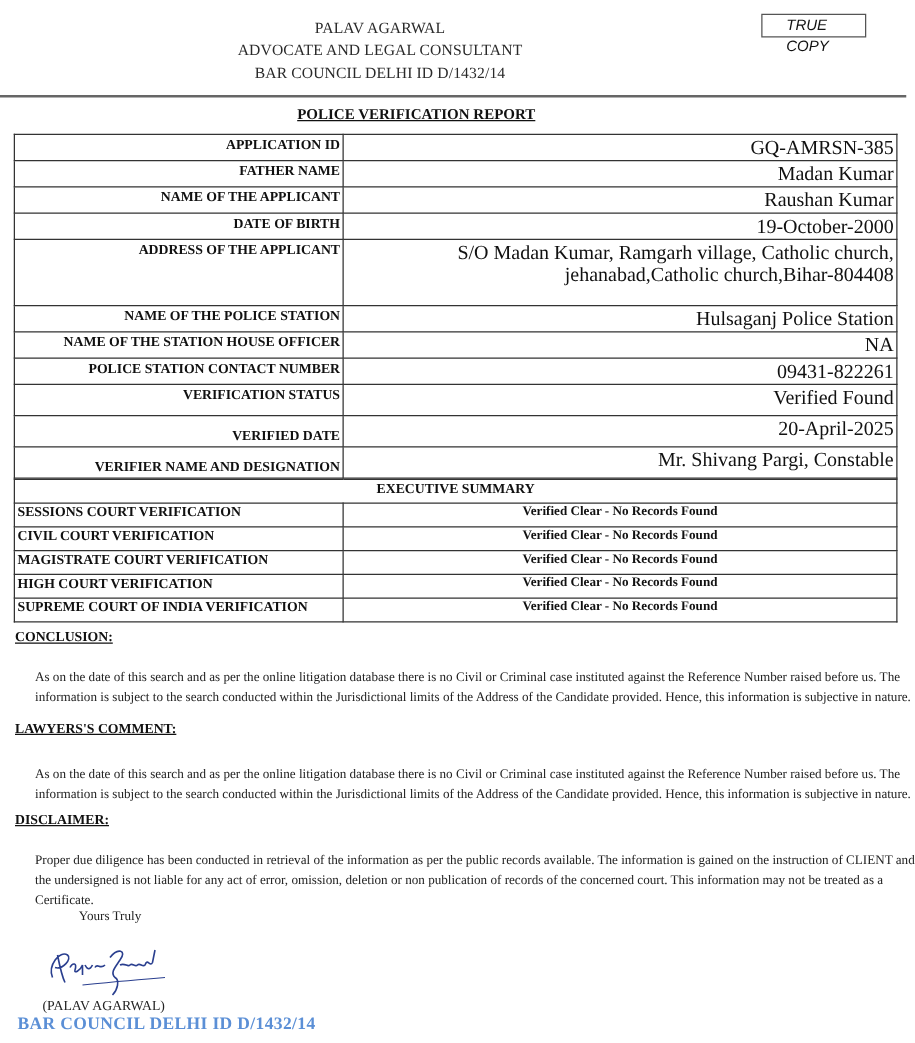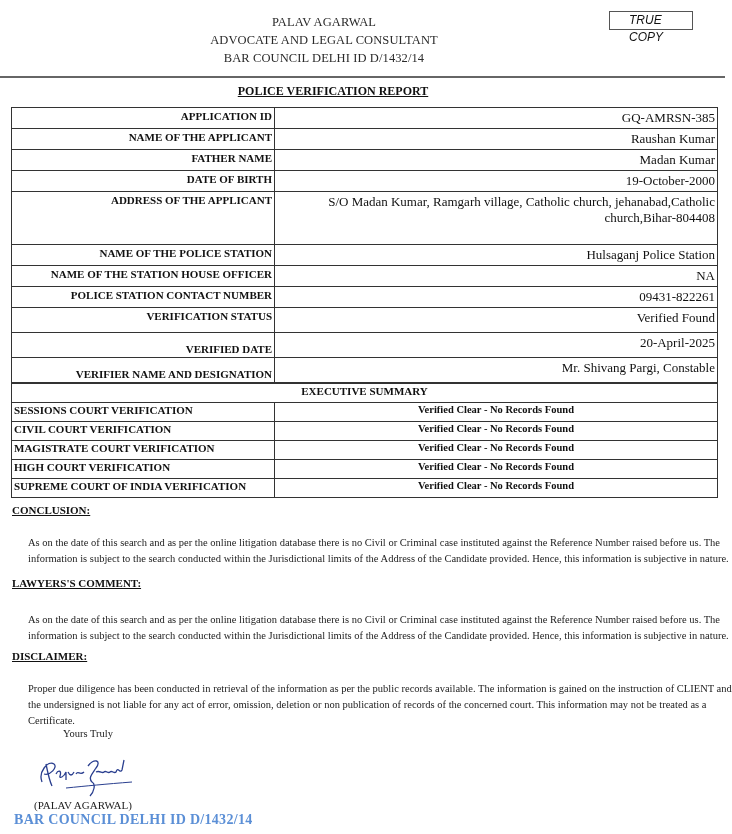--- a/index.html
+++ b/index.html
@@ -1,34 +1,34 @@
 <!DOCTYPE html>
 <html><head>
   <meta charset="utf-8">
   <style>
     html, body { margin: 0; padding: 0; background: #ffffff; }
     body { width: 732px; height: 834px; position: relative; overflow: hidden;
            font-family: "Liberation Serif", "DejaVu Serif", serif; color: #111; }
     .hdr { position: absolute; left: 0; width: 608px; text-align: center;
-           font-size: 12.5px; letter-spacing: 0.1px; color: #2a2a2a; padding-left: 20px; }
+           font-size: 12.5px; letter-spacing: 0.1px; color: #2a2a2a; }
     .hdr1 { top: 15px; }
     .hdr2 { top: 33px; }
     .hdr3 { top: 51px; }
     .truecopy { position: absolute; left: 609px; top: 11px; width: 84px; height: 19px;
                 border: 1.5px solid #555; box-sizing: border-box;
                 font-family: "Liberation Sans", "DejaVu Sans", sans-serif; font-style: italic;
                 font-size: 12px; line-height: 17px; padding-left: 19px; color: #111; }
     .rule { position: absolute; left: 0; top: 76px; width: 725px; height: 2px; background: #666; }
     .title { position: absolute; left: 0; top: 84px; width: 666px; text-align: center;
              font-size: 12px; font-weight: bold; text-decoration: underline; color: #111; }
     table { border-collapse: collapse; position: absolute; left: 11px; width: 707px;
             font-size: 11px; }
     td { border: 1.5px solid #333; padding: 0 2px; vertical-align: top; }
     td.k { width: 258px; font-weight: bold; text-transform: none; color: #111; }
-    td.v { font-size: 13px; color: #111; }
+    td.v { font-size: 16px; color: #111; }
     #main { top: 107px; }
     #main tr { height: 21px; text-align: right; }
     #main tr.addr { height: 53px; }
     #main tr.tall { height: 25px; }
     #main td { padding-top: 2px; }
     #summary { top: 383px; }
     #summary tr { height: 19px; }
     #summary td { padding-top: 1px; }
     #summary td.sh { text-align: center; font-weight: bold; }
     #summary td.sv { text-align: center; font-weight: bold; font-size: 10.5px; }
@@ -53,26 +53,26 @@
 
 <div class="title">POLICE VERIFICATION REPORT</div>
 
 <table id="main">
   <tbody>
       <tr>
     <td class="k">APPLICATION ID</td>
     <td class="v">GQ-AMRSN-385</td>
   </tr>
   <tr>
+    <td class="k">FATHER NAME</td>
+    <td class="v">Madan Kumar</td>
+  </tr>
+  <tr>
     <td class="k">NAME OF THE APPLICANT</td>
     <td class="v">Raushan Kumar</td>
-  </tr>
-  <tr>
-    <td class="k">FATHER NAME</td>
-    <td class="v">Madan Kumar</td>
   </tr>
   <tr>
     <td class="k">DATE OF BIRTH</td>
     <td class="v">19-October-2000</td>
   </tr>
   <tr class="addr">
     <td class="k">ADDRESS OF THE APPLICANT</td>
     <td class="v">S/O Madan Kumar, Ramgarh village, Catholic church, jehanabad,Catholic church,Bihar-804408</td>
   </tr>
   <tr>

